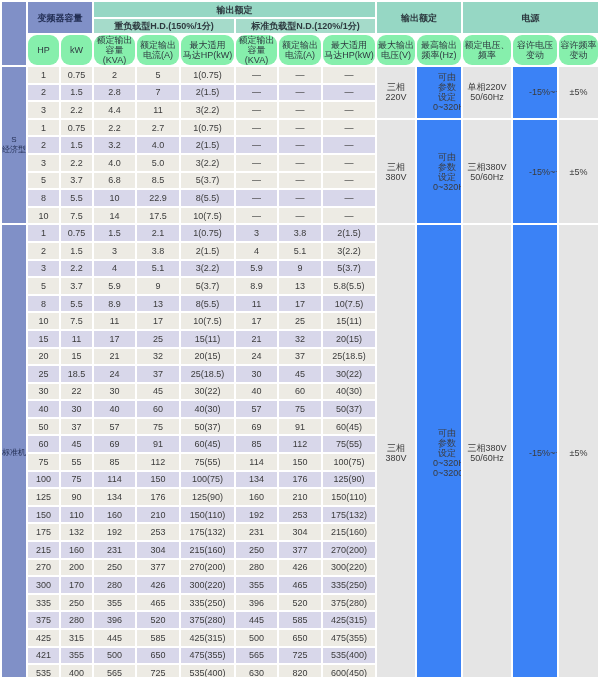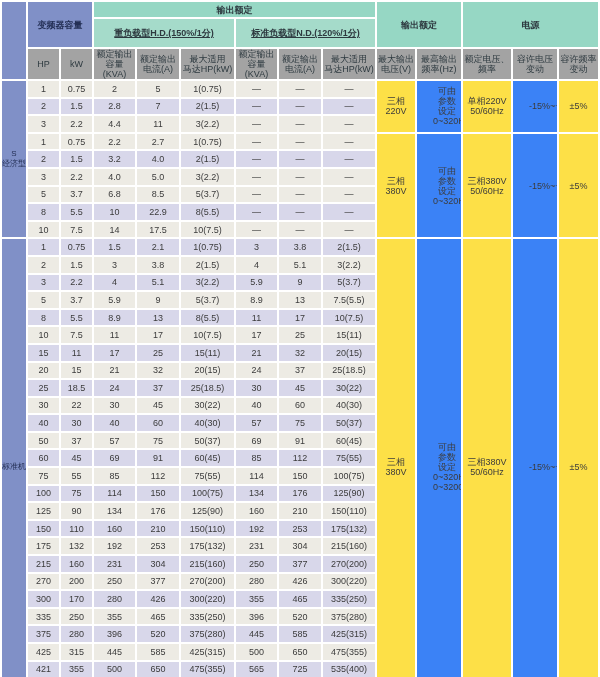--- a/index.html
+++ b/index.html
@@ -3,30 +3,30 @@
 <meta charset="utf-8">
 <style>
   html,body{margin:0;padding:0;background:#ffffff;}
   body{font-family:"Liberation Sans","DejaVu Sans",sans-serif;}
   table{border-collapse:separate;border-spacing:2px;width:600px;table-layout:fixed;background:#ffffff;}
   th,td{padding:0;text-align:center;vertical-align:middle;overflow:hidden;}
   thead th{font-weight:bold;color:#2e3a40;font-size:9px;line-height:10px;white-space:pre-line;}
   .c-blue{background:#8090c7;color:#232f55;}
   .c-banner{background:#96d7c4;}
   .c-sub{background:#a5dbca;}
-  .c-colhead{background:#a3a3a3;font-weight:normal;}
+  .c-colhead{background:#86efac;font-weight:normal;border-radius:9px;}
   .rowA th{height:15px;}
-  .rowB th{height:28px;text-decoration:underline;}
+  .rowB th{height:14px;}
   .rowC th{height:25px;}
   tbody td{font-size:9px;line-height:10px;color:#3b3b3b;height:15.6px;white-space:pre-line;}
   td.lab{font-size:8px;color:#232f55;}
   td.cream{background:#edebe4;}
   td.lav{background:#d8d7ea;}
   td.mcream{background:#3b82f6;padding-left:16px;}
-  td.mlav{background:#fde047;text-align:center;}
+  td.mlav{background:#e5e5e5;text-align:center;}
 </style>
 </head>
 <body>
 
 <table>
   <colgroup>
     <col style="width:24px">
       <col style="width:31px">
       <col style="width:31px">
     <col style="width:41px">
@@ -236,21 +236,21 @@
         <td class="lav">5(3.7)</td>
       </tr>
       <tr>
         <td class="cream">5</td>
         <td class="cream">3.7</td>
         <td class="cream">5.9</td>
         <td class="cream">9</td>
         <td class="cream">5(3.7)</td>
         <td class="cream">8.9</td>
         <td class="cream">13</td>
-        <td class="cream">7.5(5.5)</td>
+        <td class="cream">5.8(5.5)</td>
       </tr>
       <tr>
         <td class="lav">8</td>
         <td class="lav">5.5</td>
         <td class="lav">8.9</td>
         <td class="lav">13</td>
         <td class="lav">8(5.5)</td>
         <td class="lav">11</td>
         <td class="lav">17</td>
         <td class="lav">10(7.5)</td>

